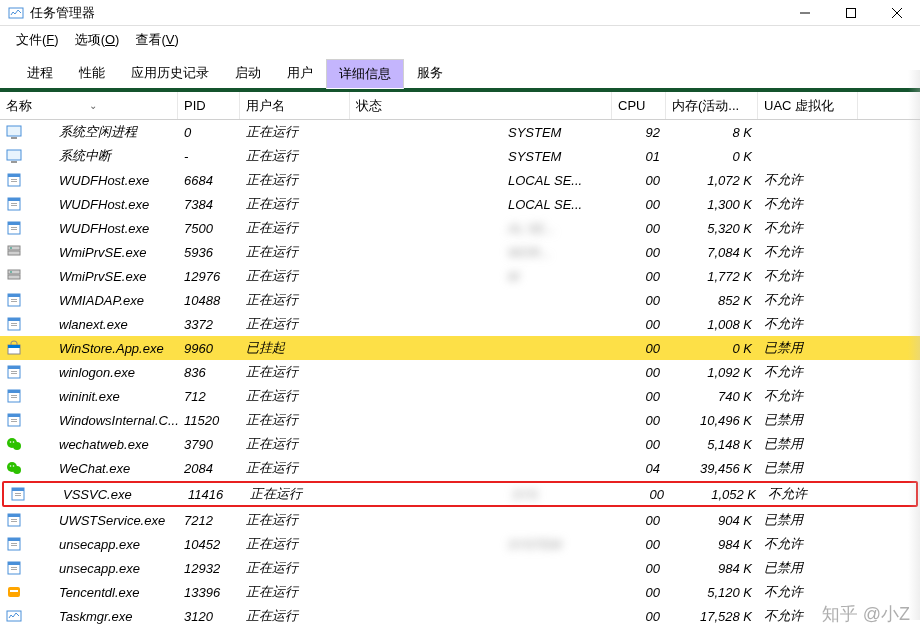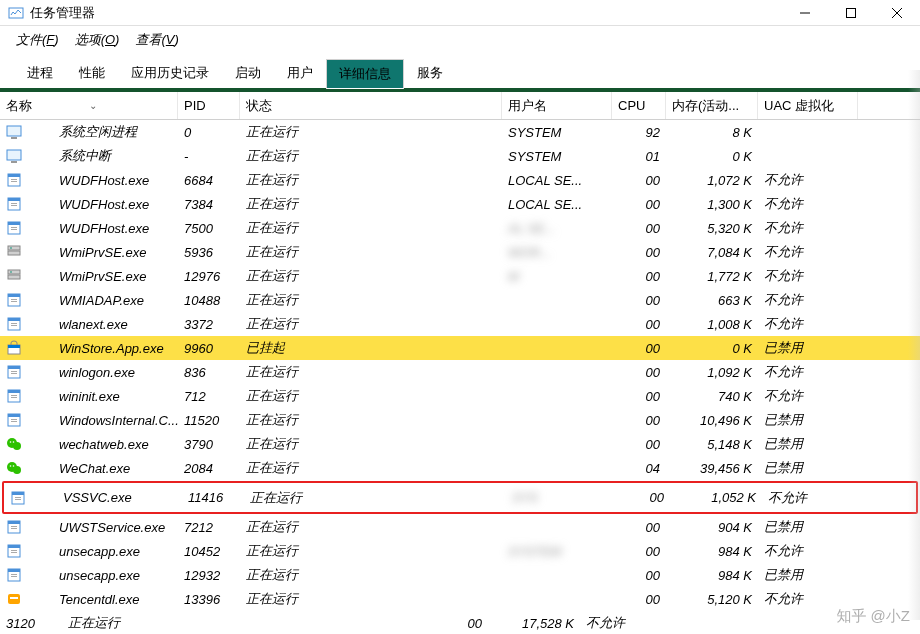--- a/index.html
+++ b/index.html
@@ -4,52 +4,52 @@
   <style>
     * { margin: 0; padding: 0; box-sizing: border-box; font-family: "Microsoft YaHei", "Segoe UI", sans-serif; }
     body { background: #fff; width: 920px; height: 634px; overflow: hidden; position: relative; }
     
     .titlebar { height: 26px; display: flex; align-items: center; padding-left: 8px; border-bottom: 1px solid #e0e0e0; }
     .title-icon { width: 16px; height: 16px; margin-right: 6px; display: flex; align-items: center; justify-content: center; }
     .title-text { font-size: 13px; flex: 1; }
     .win-controls { display: flex; height: 100%; }
     .win-btn { width: 46px; display: flex; align-items: center; justify-content: center; cursor: pointer; }
     
-    .menubar { height: 28px; display: flex; align-items: center; padding: 0 8px; font-size: 13px; font-style: italic; }
+    .menubar { height: 28px; display: flex; align-items: center; padding: 0 8px; font-size: 13px; }
     .menu-item { padding: 4px 8px; cursor: pointer; }
     .menu-key { text-decoration: underline; }
     
     .tabs { display: flex; padding: 4px 14px 0; background: #fff; border-bottom: 4px solid #14532d; }
     .tab { padding: 5px 12px; font-size: 13px; border: 1px solid transparent; cursor: pointer; position: relative; }
-    .tab.active { background: #0f766e; border: 1px solid #d0d0d0; border-bottom: 1px solid #fff; top: 1px; }
+    .tab.active { background: #c4b5fd; border: 1px solid #d0d0d0; border-bottom: 1px solid #fff; top: 1px; }
     
     .headers { display: flex; border-bottom: 1px solid #d0d0d0; height: 28px; align-items: center; font-size: 13px; background: #fff; }
     .hcol { padding: 4px 6px; border-right: 1px solid #e8e8e8; display: flex; align-items: center; height: 100%; }
     .sort-arrow { margin-left: 20px; font-size: 10px; color: #666; }
     
     .rows { overflow: hidden; }
     .row { display: flex; height: 24px; align-items: center; font-size: 13px; font-style: italic; }
     .row.selected { background: #fde047; }
-    .row.highlighted { border: 2px solid #e82020; margin: 1px 2px; height: 33px; border-radius: 2px; box-sizing: border-box; }
+    .row.highlighted { border: 2px solid #e82020; margin: 1px 2px; height: 26px; border-radius: 2px; box-sizing: border-box; }
     .cell { padding: 0 6px; overflow: hidden; white-space: nowrap; text-overflow: ellipsis; }
     .name-cell { display: flex; align-items: center; gap: 4px; }
     .proc-icon { width: 16px; height: 16px; display: inline-flex; align-items: center; justify-content: center; flex-shrink: 0; }
     .num { text-align: right; }
     
     .c-name { width: 178px; flex-shrink: 0; gap: 37px; }
     .c-pid { width: 62px; flex-shrink: 0; }
     .c-status { width: 262px; flex-shrink: 0; }
     .c-user { width: 110px; flex-shrink: 0; }
     .c-cpu { width: 54px; flex-shrink: 0; text-align: right; }
     .c-mem { width: 92px; flex-shrink: 0; text-align: right; }
     .c-uac { width: 100px; flex-shrink: 0; }
     
     .blur { filter: blur(4px); color: #999; }
     
-    .watermark { position: absolute; right: 10px; bottom: 8px; font-size: 15px; color: rgba(120,120,120,0.6); font-family: sans-serif; pointer-events: none; }
+    .watermark { position: absolute; right: 10px; bottom: 8px; font-size: 18px; color: rgba(120,120,120,0.6); font-family: sans-serif; pointer-events: none; }
     
     .side-fade { position: absolute; right: 0; top: 70px; width: 12px; height: 550px; background: linear-gradient(to right, transparent, rgba(200,200,200,0.3)); pointer-events: none; }
   </style>
 </head>
 <body>
 
 <div class="titlebar">
   <span class="title-icon">
     <svg width="16" height="16" viewBox="0 0 16 16">
         <rect x="1" y="3" width="14" height="10" fill="none" stroke="#4a90d9" stroke-width="1"></rect>
@@ -92,22 +92,22 @@
     <div class="tab active">详细信息</div>
     <div class="tab">服务</div>
   </div>
 
 <div class="headers">
   <div class="hcol c-name">
       <span>名称</span>
       <span class="sort-arrow">⌄</span>
     </div>
   <div class="hcol c-pid">PID</div>
+  <div class="hcol c-user">用户名</div>
   <div class="hcol c-status">状态</div>
-  <div class="hcol c-user">用户名</div>
   <div class="hcol c-cpu num">CPU</div>
   <div class="hcol c-mem num">内存(活动...</div>
   <div class="hcol c-uac">UAC 虚拟化</div>
 </div>
 
 <div class="rows">
     <div class="row">
     <div class="cell c-name name-cell">
       <span class="proc-icon">
           <svg width="16" height="16" viewBox="0 0 16 16">
@@ -243,21 +243,21 @@
             <rect x="5" y="7" width="6" height="1" fill="#aaa"></rect>
             <rect x="5" y="9" width="6" height="1" fill="#aaa"></rect>
           </svg>
         </span>
       <span>WMIADAP.exe</span>
     </div>
     <div class="cell c-pid">10488</div>
     <div class="cell c-status">正在运行</div>
     <div class="cell c-user blur"></div>
     <div class="cell c-cpu num">00</div>
-    <div class="cell c-mem num">663 K</div>
+    <div class="cell c-mem num">852 K</div>
     <div class="cell c-uac">不允许</div>
   </div>
     <div class="row">
     <div class="cell c-name name-cell">
       <span class="proc-icon">
           <svg width="16" height="16" viewBox="0 0 16 16">
             <rect x="2" y="2" width="12" height="12" fill="#fff" stroke="#4a90d9"></rect>
             <rect x="2" y="2" width="12" height="3" fill="#4a90d9"></rect>
             <rect x="5" y="7" width="6" height="1" fill="#aaa"></rect>
             <rect x="5" y="9" width="6" height="1" fill="#aaa"></rect>
@@ -472,20 +472,29 @@
       <span>Tencentdl.exe</span>
     </div>
     <div class="cell c-pid">13396</div>
     <div class="cell c-status">正在运行</div>
     <div class="cell c-user blur"></div>
     <div class="cell c-cpu num">00</div>
     <div class="cell c-mem num">5,120 K</div>
     <div class="cell c-uac">不允许</div>
   </div>
     <div class="row">
+    <div class="cell c-name name-cell">
+      <span class="proc-icon">
+          <svg width="16" height="16" viewBox="0 0 16 16">
+            <rect x="1" y="3" width="14" height="10" fill="none" stroke="#4a90d9"></rect>
+            <path d="M3 10 L5 7 L7 9 L10 5 L13 8" fill="none" stroke="#4a90d9"></path>
+          </svg>
+        </span>
+      <span>Taskmgr.exe</span>
+    </div>
     <div class="cell c-pid">3120</div>
     <div class="cell c-status">正在运行</div>
     <div class="cell c-user blur"></div>
     <div class="cell c-cpu num">00</div>
     <div class="cell c-mem num">17,528 K</div>
     <div class="cell c-uac">不允许</div>
   </div>
   </div>
 
 <div class="watermark">知乎 @小Z</div>

